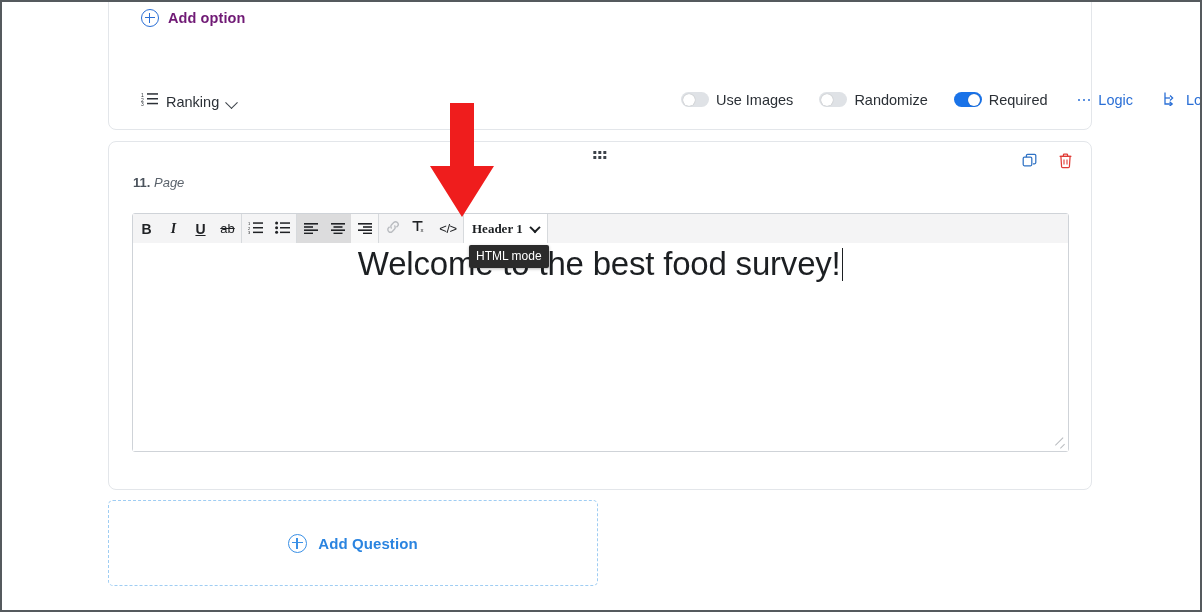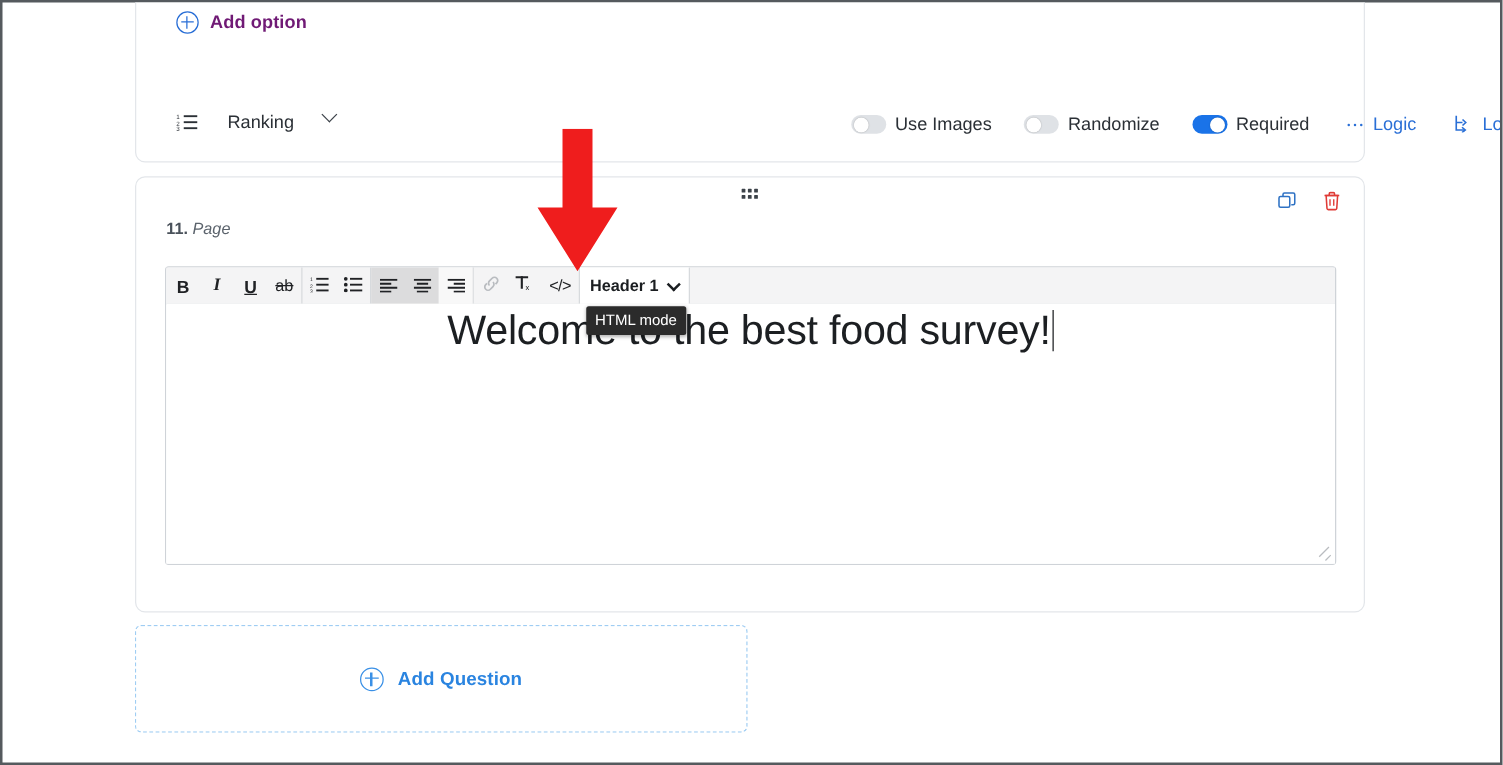--- a/index.html
+++ b/index.html
@@ -75,22 +75,22 @@
     left: 0; right: 0;
     top: 126px;
     height: 62px;
     display: flex;
     align-items: center;
   }
   #ranking-type {
     position: absolute;
     left: 32px;
     display: flex;
-    align-items: flex-start;
-    gap: 24px;
+    align-items: flex-end;
+    gap: 8px;
     cursor: pointer;
   }
   .type-label {
     font-size: 14.5px;
     color: #2b3036;
   }
   .chev {
     display: inline-block;
     width: 8px; height: 8px;
     border-right: 1.6px solid #3c4249;
@@ -238,20 +238,21 @@
     display: flex;
     align-items: center;
     gap: 8px;
     background: #ffffff;
     border-right: 1px solid #d7dadd;
     font-size: 13px;
     font-weight: bold;
     color: #1b1e21;
     cursor: pointer;
     box-sizing: border-box;
+    font-family: Liberation Serif, serif;
   }
   .chev-sm {
     width: 6px; height: 6px;
     border-right: 2px solid #1b1e21;
     border-bottom: 2px solid #1b1e21;
     transform: rotate(45deg) translate(-1px,-1px);
     display:inline-block;
   }
   #tb-rest { flex: 1; }
 

